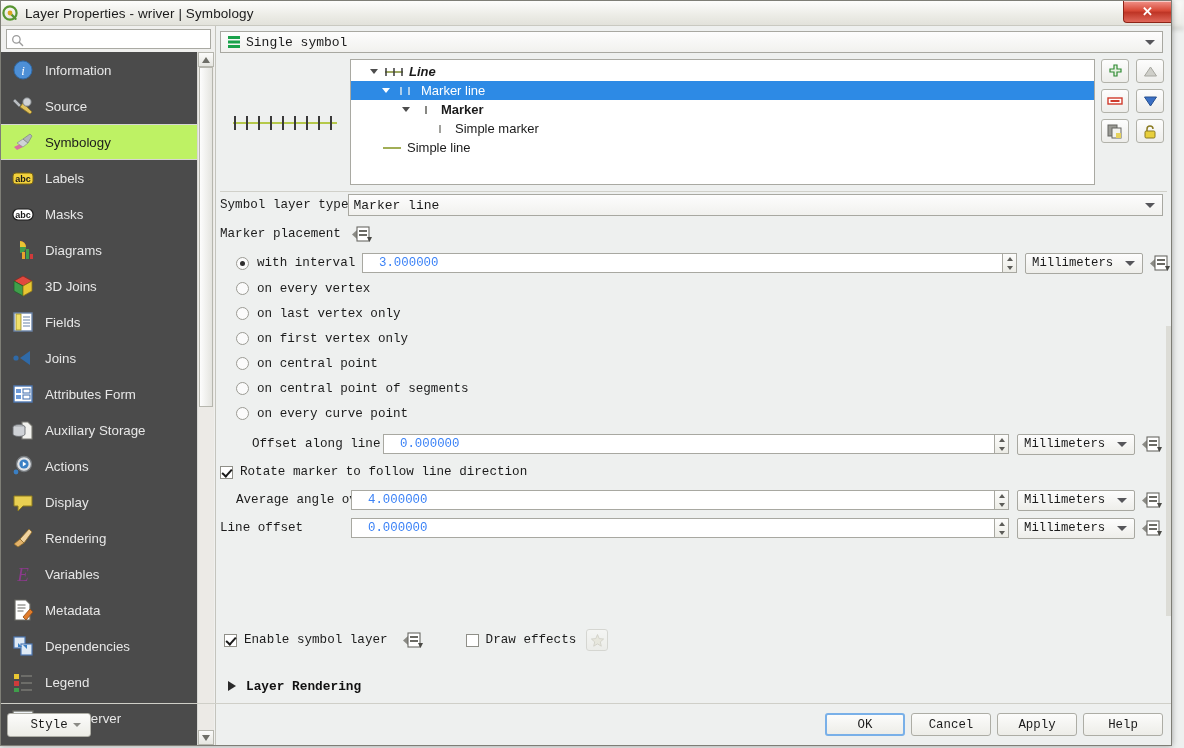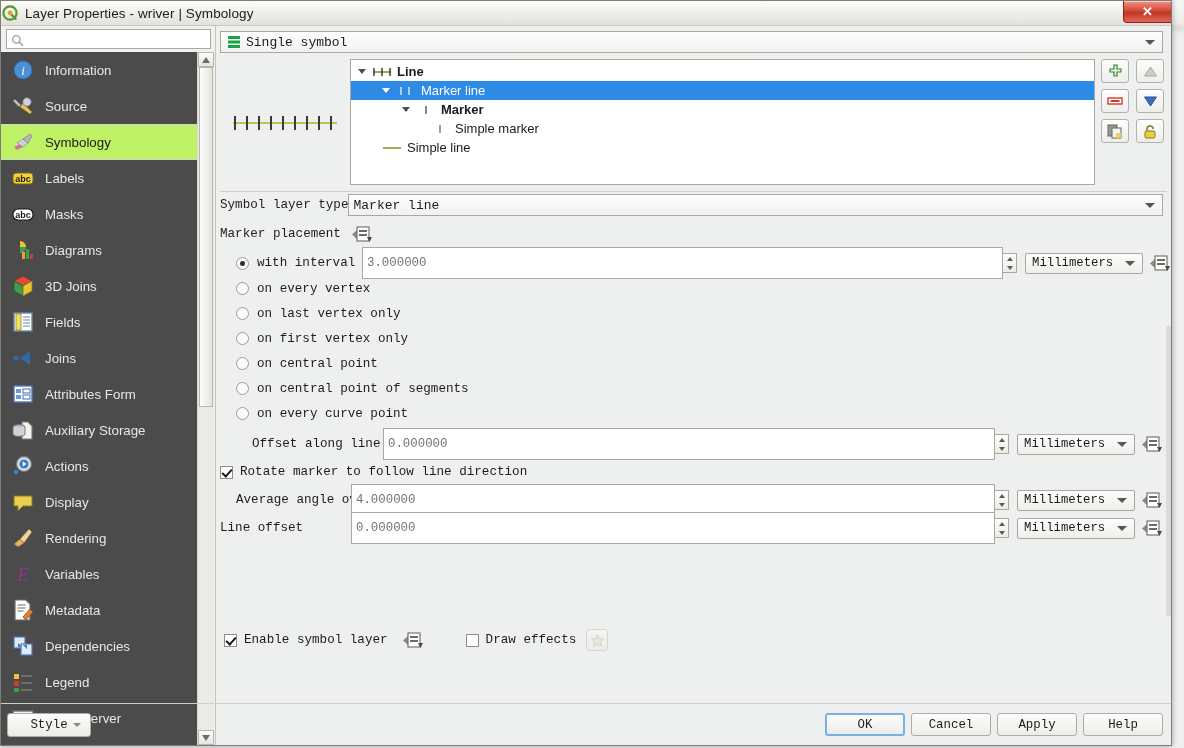--- a/index.html
+++ b/index.html
@@ -252,29 +252,29 @@
     height: 24px;
   }
   .lbl {
     font-family: "Liberation Mono", monospace;
     font-size: 12.6px;
     color: #1c1c1c;
     white-space: nowrap;
   }
   .field {
     flex: 1;
-    height: 32px;
+    height: 20px;
     background: #fff;
     border: 1px solid #a8a8a1;
     box-sizing: border-box;
     display: flex; align-items: center;
-    padding-left: 4px;
+    padding-left: 16px;
     font-family: "Liberation Mono", monospace;
     font-size: 12.4px;
-    color: #737373;
+    color: #3b82f6;
   }
   .spin {
     width: 14px; height: 20px; flex: none;
     background: linear-gradient(#fcfcfb,#ececE6);
     border: 1px solid #a8a8a1;
     border-left: none;
     box-sizing: border-box;
     display: flex; flex-direction: column;
     align-items: center; justify-content: space-around;
   }
@@ -726,21 +726,21 @@
                 <line x1="66" y1="7" x2="66" y2="21"></line>
                 <line x1="78" y1="7" x2="78" y2="21"></line>
                 <line x1="90" y1="7" x2="90" y2="21"></line>
                 <line x1="102" y1="7" x2="102" y2="21"></line>
               </g>
             </svg>
           </div>
 
           <div class="tree">
 
-            <div class="trow" style="padding-left:4px;">
+            <div class="trow" style="padding-left:16px;font-style:italic;">
               <span class="texp">
                   <span class="t"></span>
                 </span>
               <span class="tglyph">
                 <svg width="22" height="12" viewBox="0 0 22 12">
                   <line x1="2" y1="6" x2="20" y2="6" stroke="#7d8a2c" stroke-width="1.5"></line>
                   <line x1="3" y1="2" x2="3" y2="10" stroke="#3a3a3a" stroke-width="1.5"></line>
                   <line x1="11" y1="2" x2="11" y2="10" stroke="#3a3a3a" stroke-width="1.5"></line>
                   <line x1="19" y1="2" x2="19" y2="10" stroke="#3a3a3a" stroke-width="1.5"></line>
                 </svg>
@@ -998,20 +998,26 @@
             <span class="cbox" style="margin-left:42px;"></span>
             <span class="lbl">Draw effects</span>
             <span class="efxbtn">
               <svg width="15" height="15" viewBox="0 0 15 15">
                 <path d="M7.5 1.5 L9.2 5.6 L13.6 6 L10.3 8.9 L11.3 13.2 L7.5 10.9 L3.7 13.2 L4.7 8.9 L1.4 6 L5.8 5.6 Z" fill="#e3e0cf" stroke="#b5b2a2" stroke-width=".8"></path>
               </svg>
             </span>
           </div>
         </div>
 
+        <div style="position:absolute;left:0;right:0;bottom:48px;">
+          <div class="layerrend">
+            <span class="lr-tri"></span>
+            <span class="lr-text">Layer Rendering</span>
+          </div>
+        </div>
       </div>
     </div>
 
     <div class="bottombar">
       <div class="stylebtn">
         <span>Style</span>
         <span class="arrow"></span>
       </div>
       <div class="dlgbtns">
         <div class="dbtn default">OK</div>

